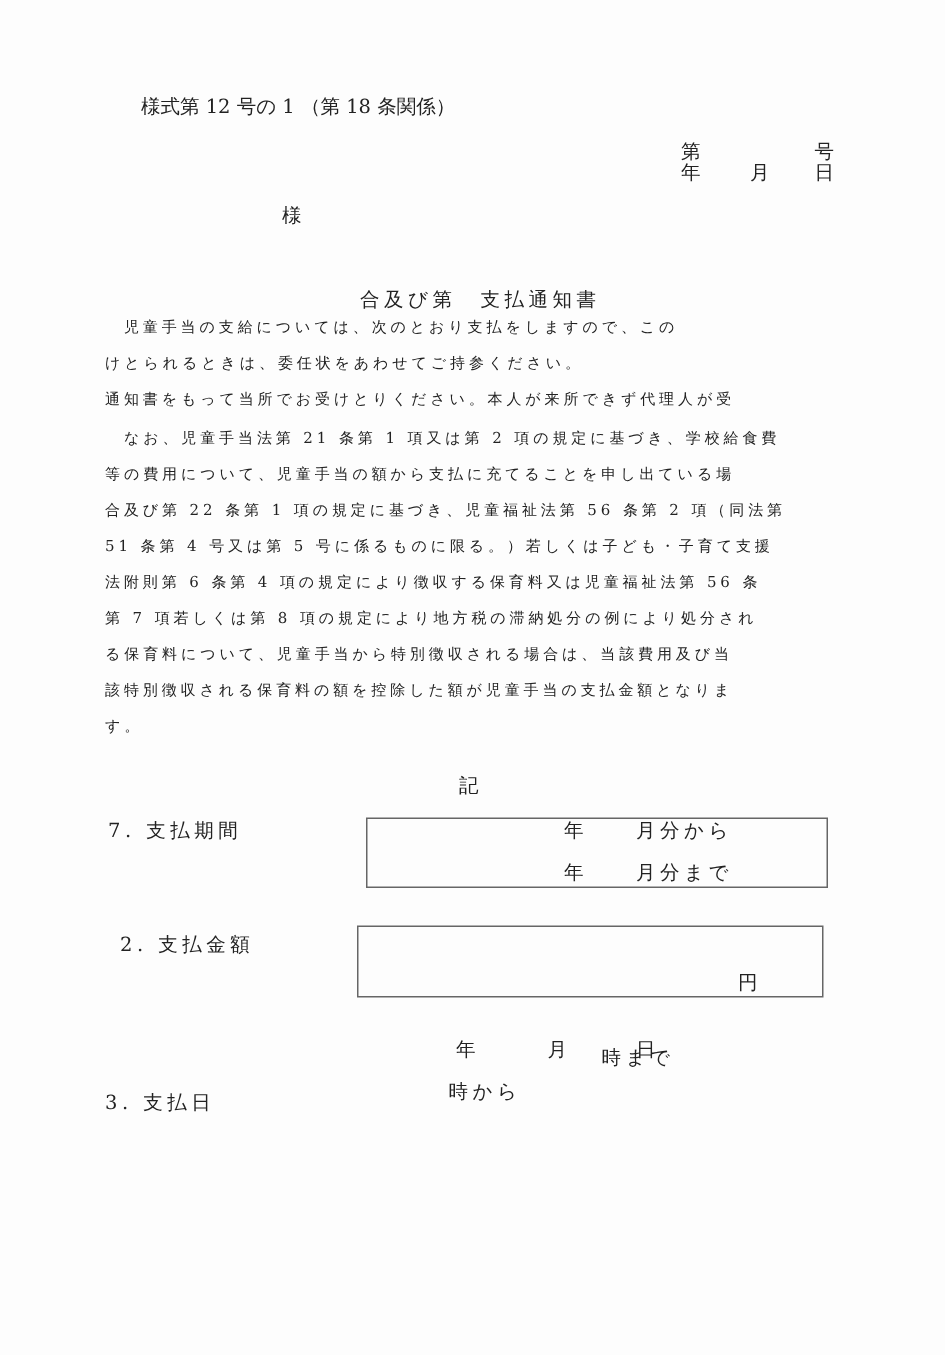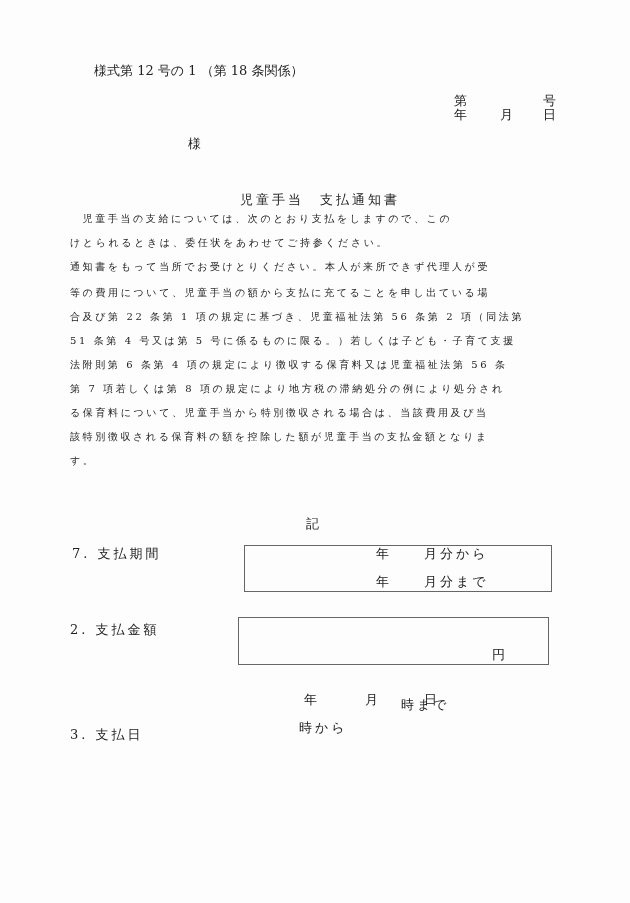--- a/index.html
+++ b/index.html
@@ -17,50 +17,51 @@
 <div class="abs" style="left:70px;top:62px;font-size:13px;margin-left:24px;">様式第 12 号の 1 （第 18 条関係）</div>
 
 <div class="abs" style="left:454px;top:92px;">第</div>
 <div class="abs" style="left:543px;top:92px;">号</div>
 <div class="abs" style="left:454px;top:106px;">年</div>
 <div class="abs" style="left:500px;top:106px;">月</div>
 <div class="abs" style="left:543px;top:106px;">日</div>
 
 <div class="abs" style="left:188px;top:135px;">様</div>
 
-<div class="abs sp" style="left:240px;top:191px;">児童手当　支払通知書</div>
+<div class="abs sp" style="left:240px;top:191px;">合及び第　支払通知書</div>
 
 <div class="para" style="top:207px;">
   <div>　児童手当の支給については、次のとおり支払をしますので、この</div>
   <div>けとられるときは、委任状をあわせてご持参ください。</div>
   <div>通知書をもって当所でお受けとりください。本人が来所できず代理人が受</div>
 </div>
 
 <div class="para" style="top:281px;">
+  <div>　なお、児童手当法第 21 条第 1 項又は第 2 項の規定に基づき、学校給食費</div>
   <div>等の費用について、児童手当の額から支払に充てることを申し出ている場</div>
   <div>合及び第 22 条第 1 項の規定に基づき、児童福祉法第 56 条第 2 項（同法第</div>
   <div>51 条第 4 号又は第 5 号に係るものに限る。）若しくは子ども・子育て支援</div>
   <div>法附則第 6 条第 4 項の規定により徴収する保育料又は児童福祉法第 56 条</div>
   <div>第 7 項若しくは第 8 項の規定により地方税の滞納処分の例により処分され</div>
   <div>る保育料について、児童手当から特別徴収される場合は、当該費用及び当</div>
   <div>該特別徴収される保育料の額を控除した額が児童手当の支払金額となりま</div>
   <div>す。</div>
 </div>
 
 <div class="abs" style="left:306px;top:515px;">記</div>
 
 <div class="abs sp" style="left:72px;top:545px;">7. 支払期間</div>
 <div class="box" style="left:244px;top:545px;width:306px;height:45px;">
   <span class="abs" style="left:131px;top:-1px;">年</span>
   <span class="abs sp" style="left:179px;top:-1px;">月分から</span>
   <span class="abs" style="left:131px;top:27px;">年</span>
   <span class="abs sp" style="left:179px;top:27px;">月分まで</span>
 </div>
 
-<div class="abs sp" style="left:70px;top:621px;">2. 支払金額</div>
+<div class="abs sp" style="left:80px;top:621px;">2. 支払金額</div>
 <div class="box" style="left:238px;top:617px;width:309px;height:46px;">
   <span class="abs" style="left:253px;top:28px;">円</span>
 </div>
 
 <div class="abs sp" style="left:70px;top:726px;">3. 支払日</div>
 <div class="abs" style="left:304px;top:691px;">年</div>
 <div class="abs" style="left:365px;top:691px;">月</div>
 <div class="abs" style="left:424px;top:691px;">日</div>
 <div class="abs sp" style="left:299px;top:719px;">時から</div>
 <div class="abs sp" style="left:401px;top:696px;">時まで</div>

